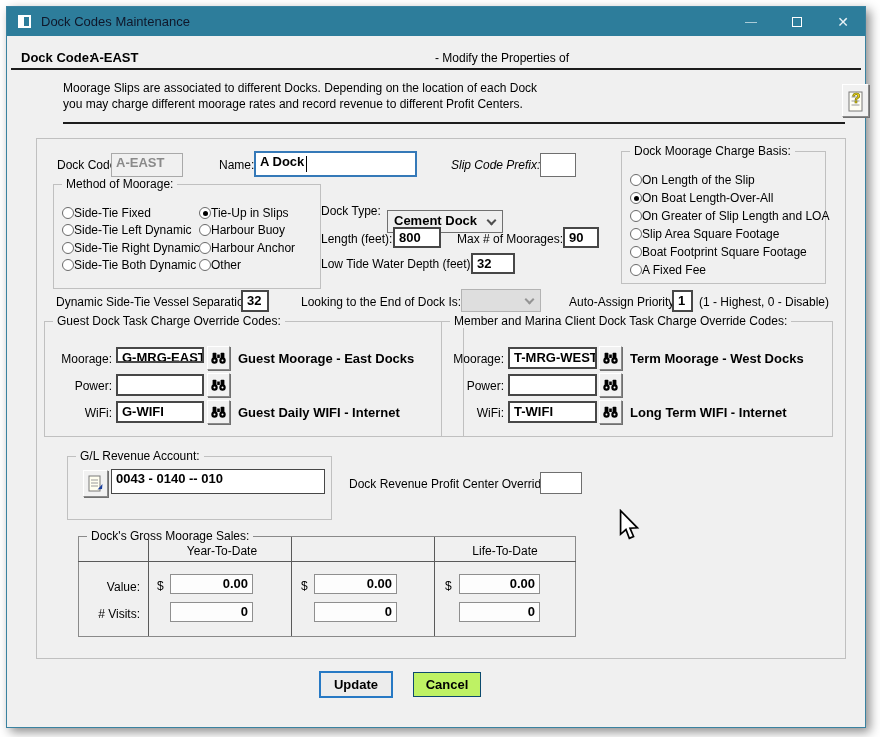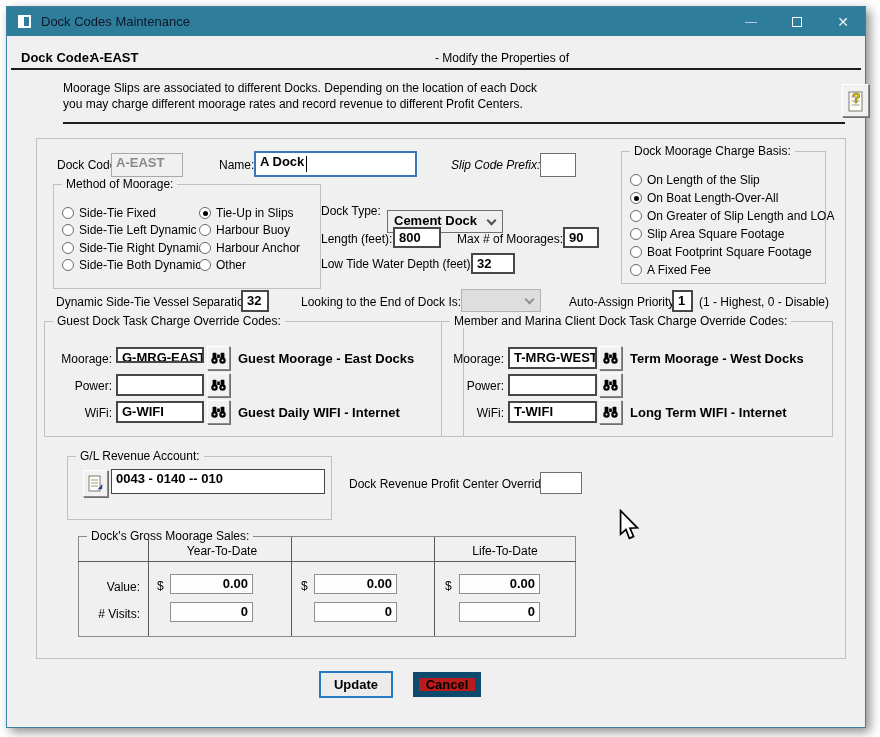--- a/index.html
+++ b/index.html
@@ -26,36 +26,36 @@
   .gbox { position:absolute; border:1px solid #c0c0c0; }
   .gtitle { position:absolute; top:-8px; left:8px; background:#f0f0f0; padding:0 4px; font-size:12px; white-space:nowrap; }
 
   .tb { position:absolute; background:#fff; border:2px solid #474747; font-size:13px; font-weight:bold; padding:1px 4px 0 4px; overflow:hidden; white-space:nowrap; }
   .tb.light { border:1px solid #a9a9a9; color:#8a8a8a; background:#f0f0f0; }
   .tb.focus { border:2px solid #3579b8; }
   .tb.empty { background:#fff; }
   .tb.sunken { border:1.5px solid #8f8f8f; background:#fdfdfd; font-weight:bold; text-align:right; }
   .caret { position:absolute; width:1px; height:16px; background:#000; }
 
-  .radio { position:absolute; display:flex; align-items:center; gap:5px; font-size:12px; white-space:nowrap; }
+  .radio { position:absolute; display:flex; align-items:center; font-size:12px; white-space:nowrap; }
   .rb { width:12px; height:12px; min-width:12px; border:1px solid #6a6a6a; border-radius:50%; background:#fff; display:inline-block; position:relative; }
   .rb.sel::after { content:''; position:absolute; left:2.5px; top:2.5px; width:5px; height:5px; background:#000; border-radius:50%; }
 
   .dropdown { position:absolute; background:#efefef; border:1px solid #707070; font-size:13px; font-weight:bold; padding:2px 18px 0 6px; }
   .dropdown .chev { position:absolute; right:7px; top:6px; width:7px; height:7px; border-right:2px solid #4f4f4f; border-bottom:2px solid #4f4f4f; transform:rotate(45deg); }
   .dropdown.disabled { background:#dedede; border:1px solid #b3b3b3; }
   .dropdown.disabled .chev { border-color:#949494; }
 
   .smallbtn { position:absolute; background:#f1f1f1; border:1px solid #8a8a8a; border-top-color:#ffffff; border-left-color:#ffffff; box-shadow:1px 1px 0 #707070; display:flex; align-items:center; justify-content:center; }
   .desc { position:absolute; font-size:13px; font-weight:bold; white-space:nowrap; }
 
   .vline { position:absolute; width:1px; background:#5a5a5a; }
   .dollar { position:absolute; font-size:12px; }
 
-  .btn { position:absolute; font-size:13px; font-weight:bold; display:flex; align-items:center; justify-content:center; background:#b91c1c; border:6px solid #0c4a6e; }
+  .btn { position:absolute; font-size:13px; font-weight:bold; display:flex; align-items:center; justify-content:center; background:#bef264; border:1px solid #0c4a6e; }
   .btn.primary { border:2px solid #2779c4; background:#ececec; }
   .cursor { position:absolute; z-index:50; }
 </style>
 </head>
 <body>
 
 <div class="window">
 
   <div class="titlebar">
     <span class="title-icon"></span>

